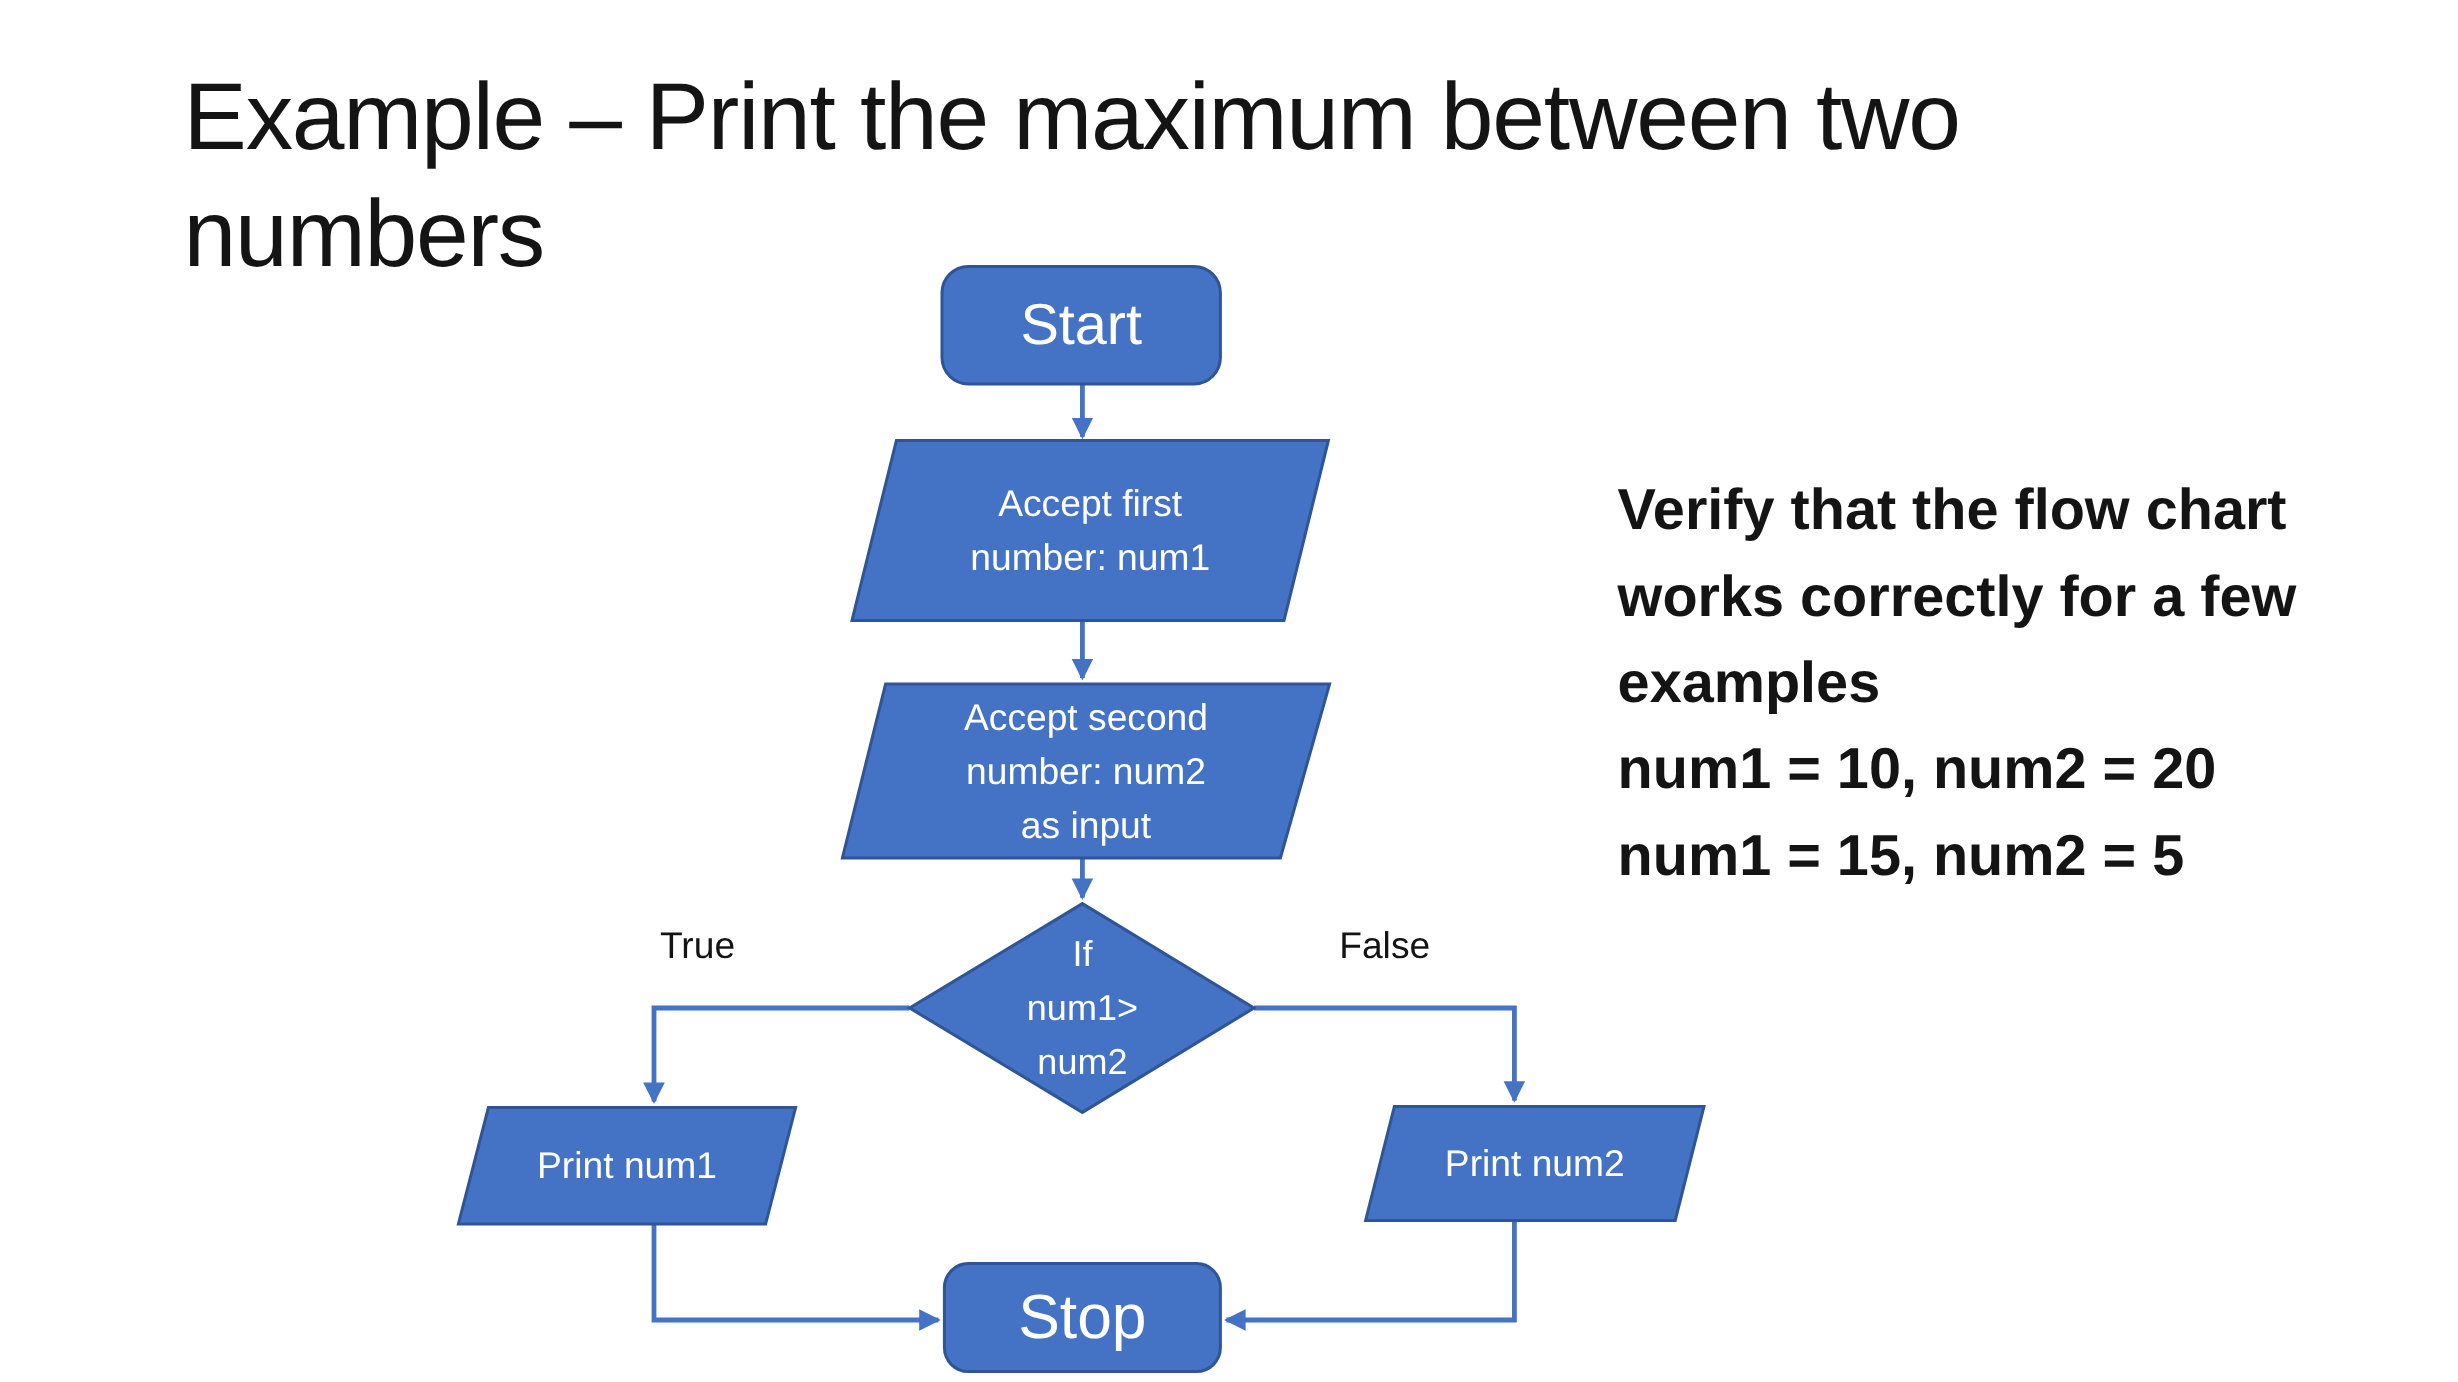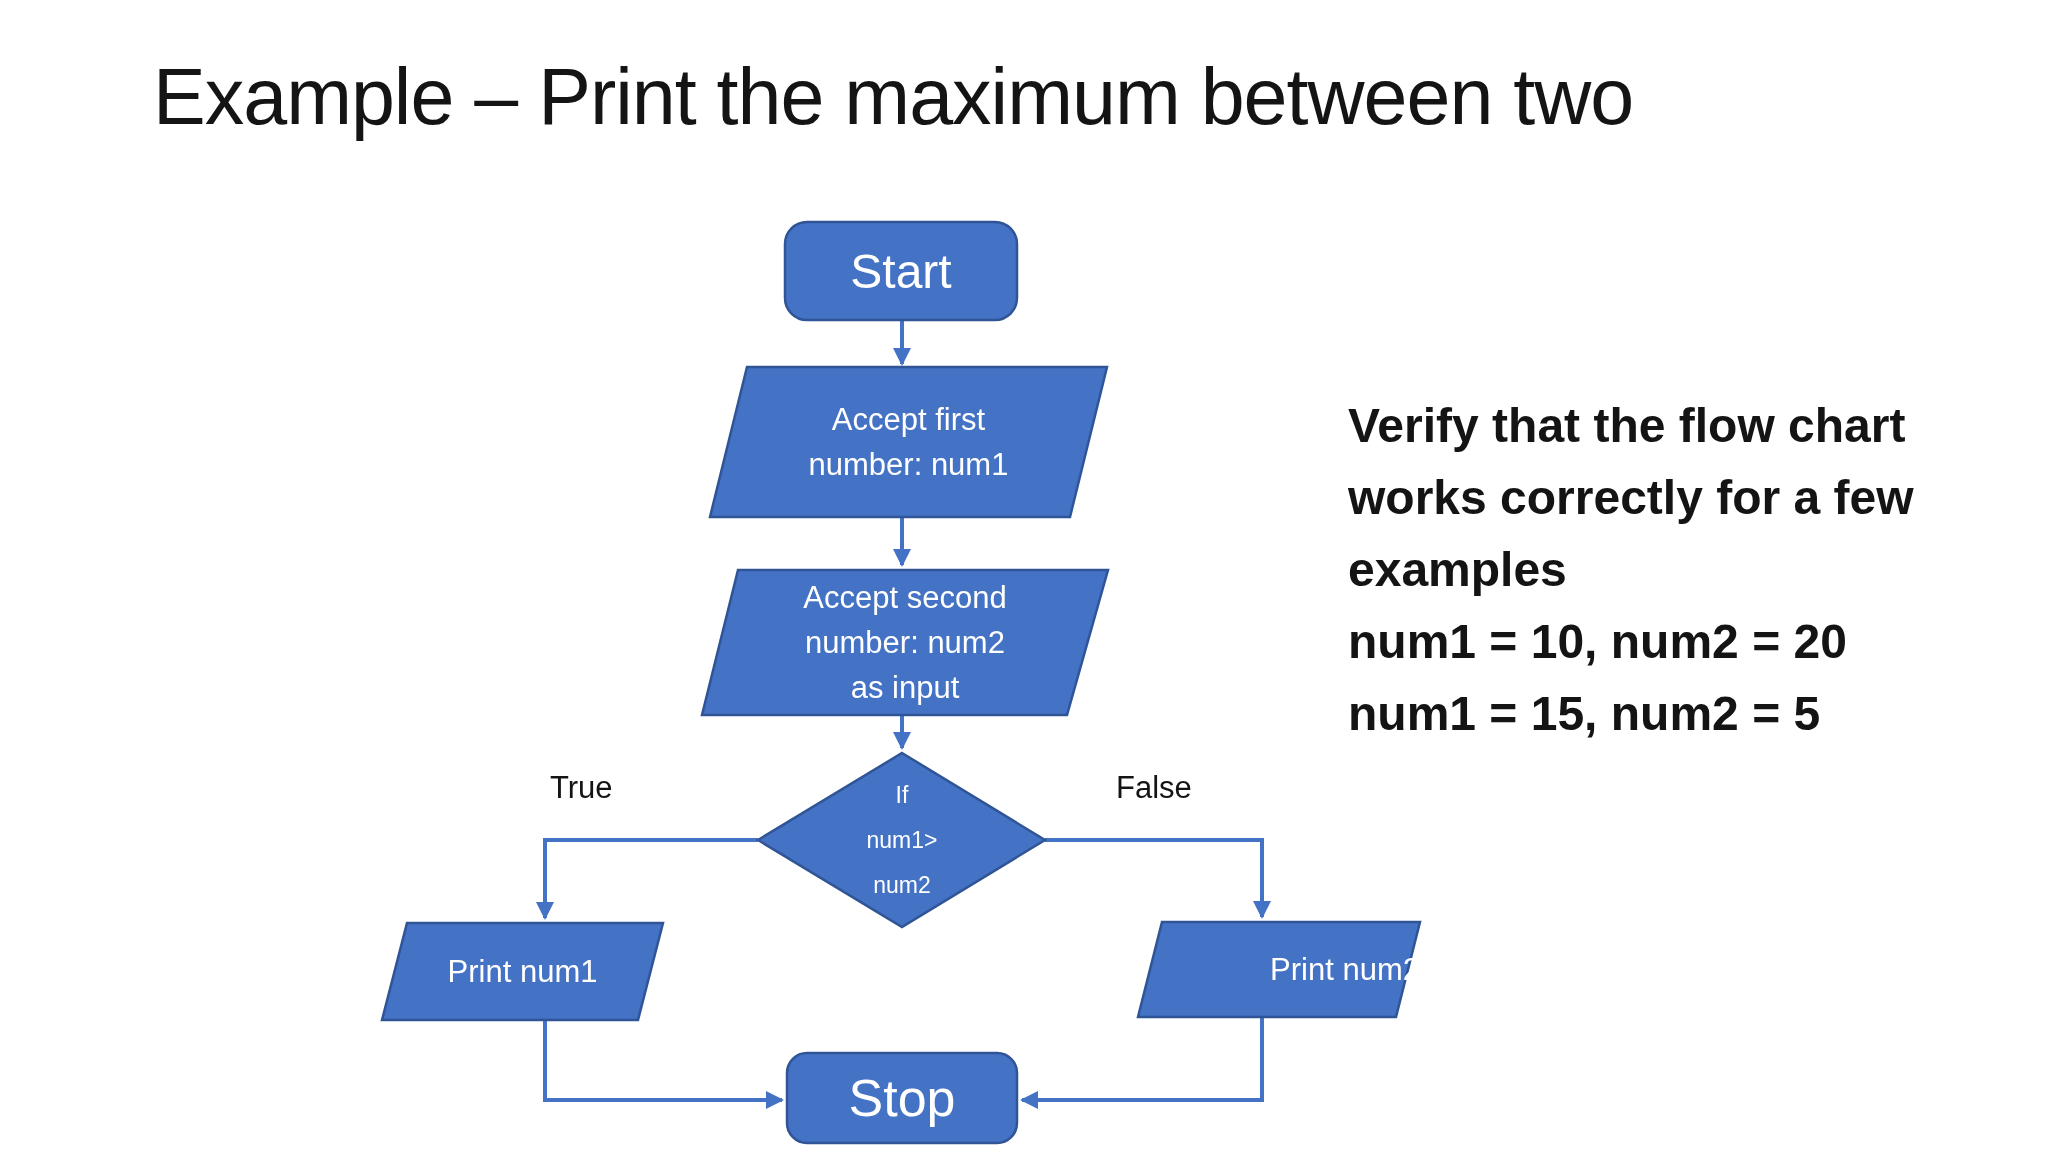--- a/index.html
+++ b/index.html
@@ -64,20 +64,21 @@
     white-space: nowrap;
   }
 </style>
 </head>
 <body>
 
 <div class="slide">
 
   <div class="title">
     <div>Example – Print the maximum between two</div>
+    <div>numbers</div>
   </div>
 
   <div class="note">
     <div>Verify that the flow chart</div>
     <div>works correctly for a few</div>
     <div>examples</div>
     <div>num1 = 10, num2 = 20</div>
     <div>num1 = 15, num2 = 5</div>
   </div>
 
@@ -113,31 +114,31 @@
     <div>Accept first</div>
     <div>number: num1</div>
   </div>
 
   <div class="node-label small" style="left:702px; top:570px; width:406px; height:145px;">
     <div>Accept second</div>
     <div>number: num2</div>
     <div>as input</div>
   </div>
 
-  <div class="node-label small" style="left:777px; top:762px; width:250px; height:156px; font-size:23px;">
+  <div class="node-label small" style="left:777px; top:762px; width:250px; height:156px; font-size:30px;">
     <div>If</div>
     <div>num1&gt;</div>
     <div>num2</div>
   </div>
 
   <div class="node-label small" style="left:382px; top:923px; width:281px; height:97px;align-items:center;">
     <div>Print num1</div>
   </div>
 
-  <div class="node-label small" style="left:1138px; top:922px; width:282px; height:95px;align-items:flex-end;">
+  <div class="node-label small" style="left:1138px; top:922px; width:282px; height:95px;">
     <div>Print num2</div>
   </div>
 
   <div class="node-label bigger" style="left:787px; top:1053px; width:230px; height:90px;">
     <div>Stop</div>
   </div>
 
   <div class="branch-label" style="left:550px; top:770px;">True</div>
   <div class="branch-label" style="left:1116px; top:770px;">False</div>
 

